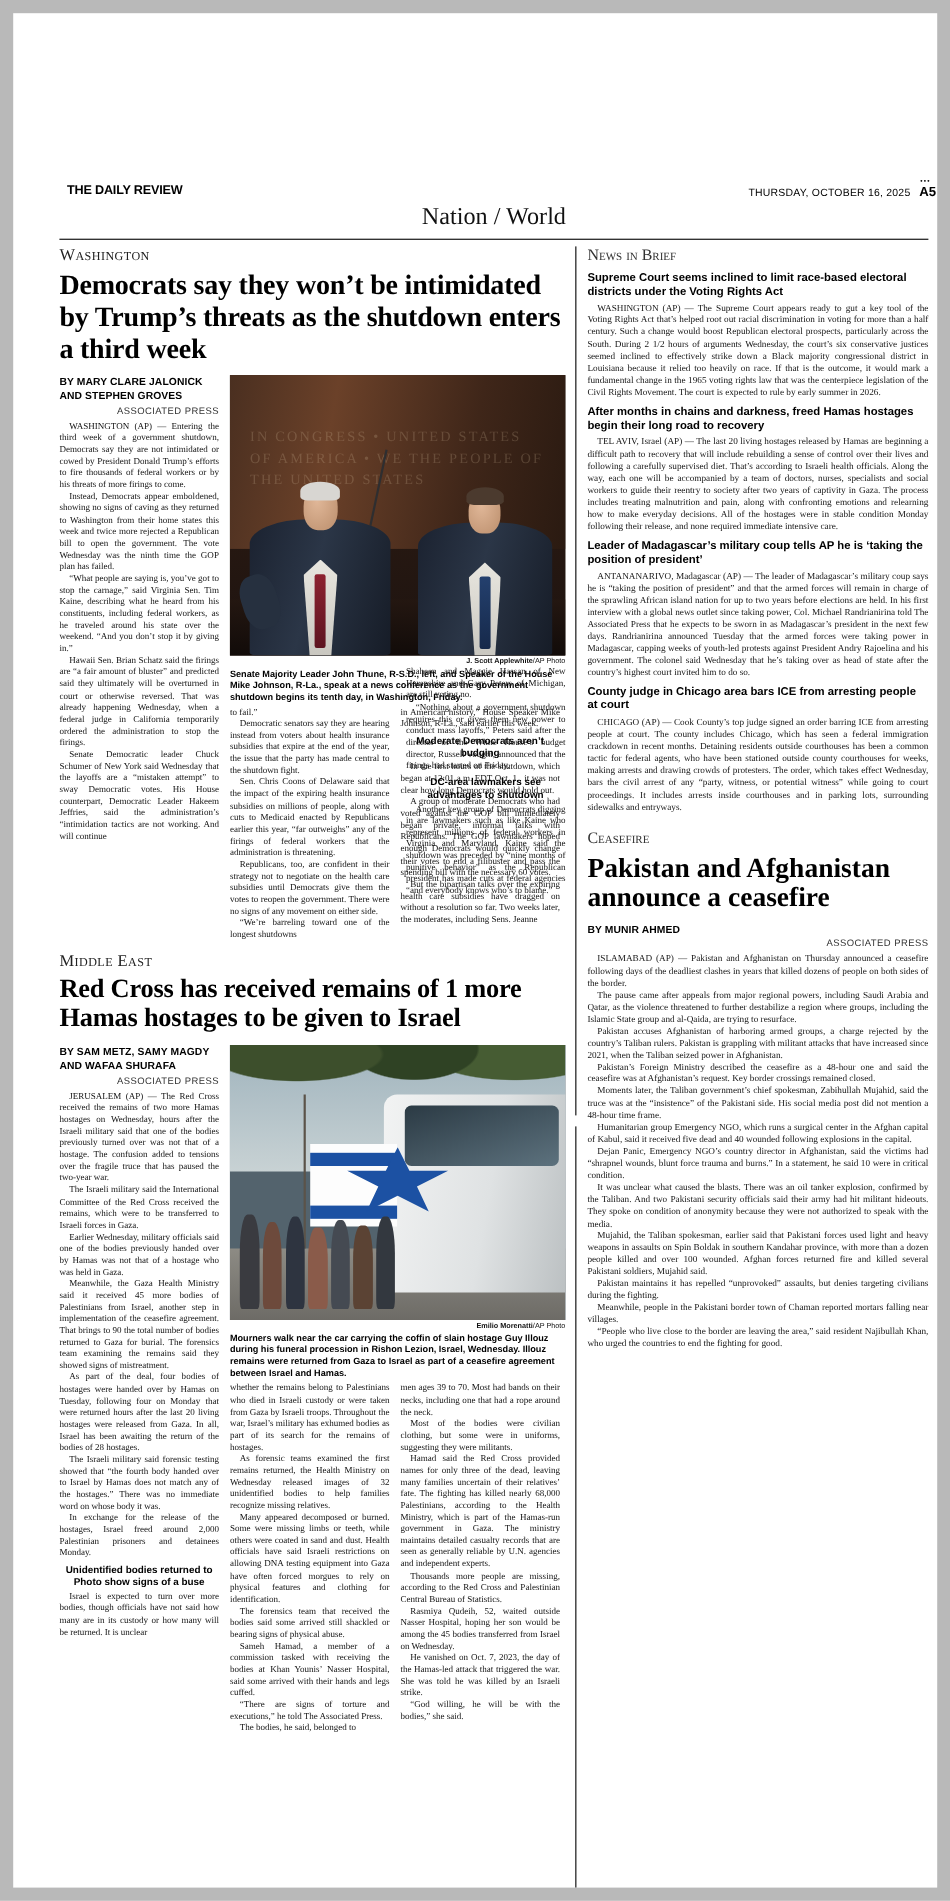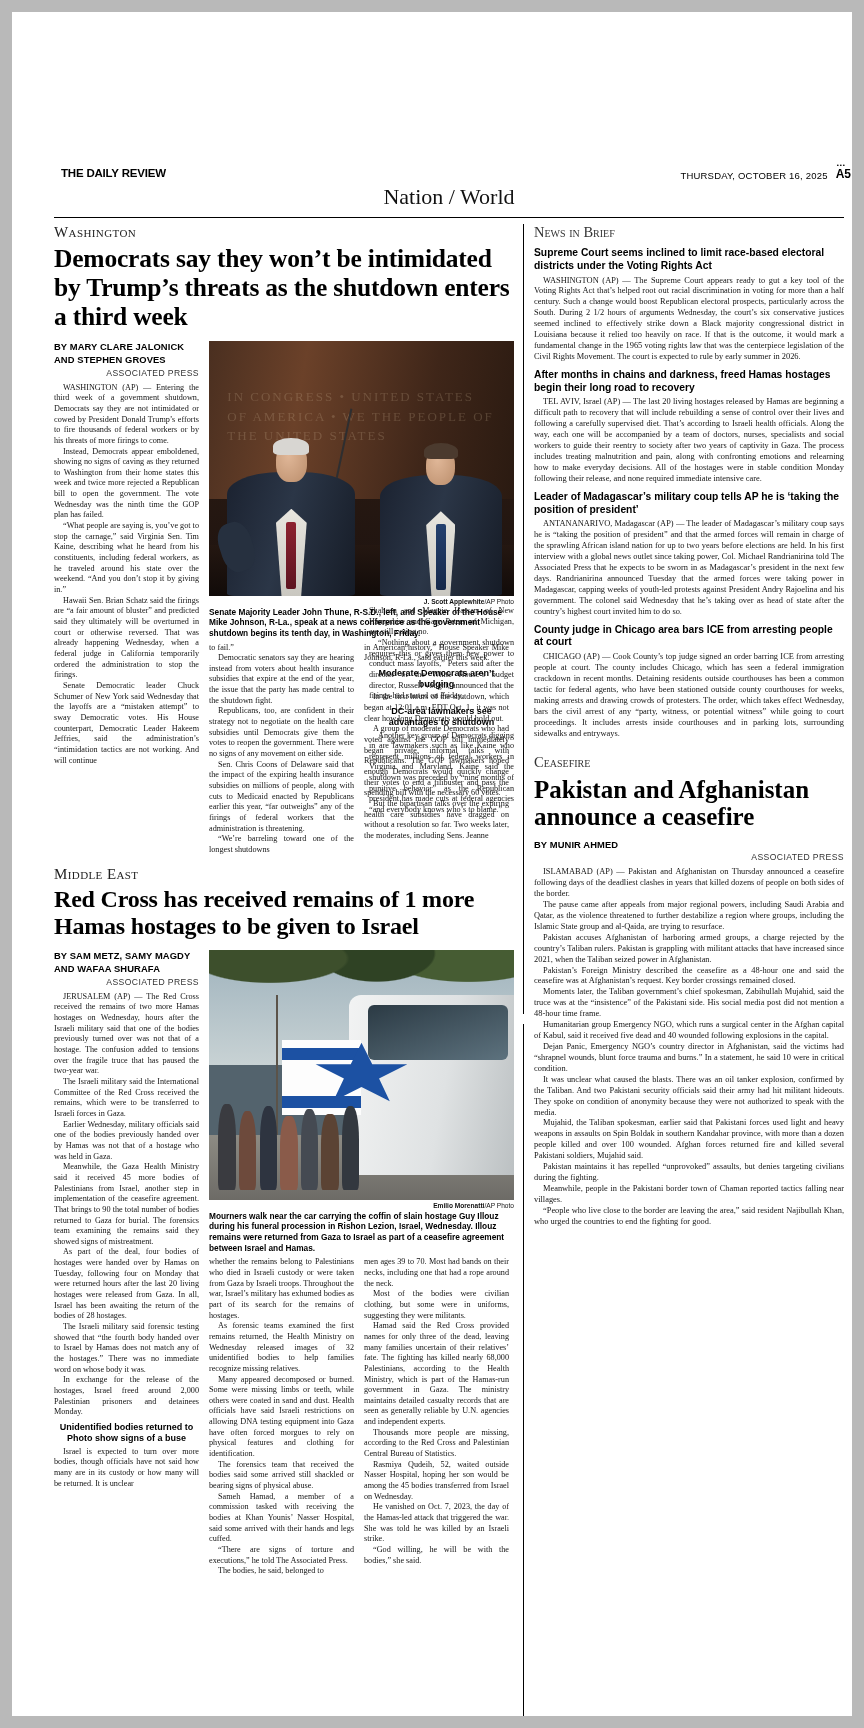--- a/index.html
+++ b/index.html
@@ -282,22 +282,22 @@
             </div>
             <div class="credit">
               <span>J. Scott Applewhite</span><span class="src">/AP Photo</span>
             </div>
             <div class="caption">Senate Majority Leader John Thune, R-S.D., left, and Speaker of the House Mike Johnson, R-La., speak at a news conference as the government shutdown begins its tenth day, in Washington, Friday.</div>
 
             <div class="cols" style="margin-top:4px;">
               <div class="col">
                 <p class="nohang">to fail.”</p>
                 <p>Democratic senators say they are hearing instead from voters about health insurance subsidies that expire at the end of the year, the issue that the party has made central to the shutdown fight.</p>
+                <p>Sen. Chris Coons of Delaware said that the impact of the expiring health insurance subsidies on millions of people, along with cuts to Medicaid enacted by Republicans earlier this year, “far outweighs” any of the firings of federal workers that the administration is threatening.</p>
                 <p>Republicans, too, are confident in their strategy not to negotiate on the health care subsidies until Democrats give them the votes to reopen the government. There were no signs of any movement on either side.</p>
-                <p>Sen. Chris Coons of Delaware said that the impact of the expiring health insurance subsidies on millions of people, along with cuts to Medicaid enacted by Republicans earlier this year, “far outweighs” any of the firings of federal workers that the administration is threatening.</p>
                 <p>“We’re barreling toward one of the longest shutdowns</p>
               </div>
               <div class="col">
                 <p class="nohang">in American history,” House Speaker Mike Johnson, R-La., said earlier this week.</p>
                 <div class="subhead">Moderate Democrats aren’t budging</div>
                 <p>In the first hours of the shutdown, which began at 12:01 a.m. EDT Oct. 1., it was not clear how long Democrats would hold out.</p>
                 <p>A group of moderate Democrats who had voted against the GOP bill immediately began private, informal talks with Republicans. The GOP lawmakers hoped enough Democrats would quickly change their votes to end a filibuster and pass the spending bill with the necessary 60 votes.</p>
                 <p>But the bipartisan talks over the expiring health care subsidies have dragged on without a resolution so far. Two weeks later, the moderates, including Sens. Jeanne</p>
               </div>
             </div>
@@ -412,20 +412,20 @@
         <p>ISLAMABAD (AP) — Pakistan and Afghanistan on Thursday announced a ceasefire following days of the deadliest clashes in years that killed dozens of people on both sides of the border.</p>
         <p>The pause came after appeals from major regional powers, including Saudi Arabia and Qatar, as the violence threatened to further destabilize a region where groups, including the Islamic State group and al-Qaida, are trying to resurface.</p>
         <p>Pakistan accuses Afghanistan of harboring armed groups, a charge rejected by the country’s Taliban rulers. Pakistan is grappling with militant attacks that have increased since 2021, when the Taliban seized power in Afghanistan.</p>
         <p>Pakistan’s Foreign Ministry described the ceasefire as a 48-hour one and said the ceasefire was at Afghanistan’s request. Key border crossings remained closed.</p>
         <p>Moments later, the Taliban government’s chief spokesman, Zabihullah Mujahid, said the truce was at the “insistence” of the Pakistani side. His social media post did not mention a 48-hour time frame.</p>
         <p>Humanitarian group Emergency NGO, which runs a surgical center in the Afghan capital of Kabul, said it received five dead and 40 wounded following explosions in the capital.</p>
         <p>Dejan Panic, Emergency NGO’s country director in Afghanistan, said the victims had “shrapnel wounds, blunt force trauma and burns.” In a statement, he said 10 were in critical condition.</p>
         <p>It was unclear what caused the blasts. There was an oil tanker explosion, confirmed by the Taliban. And two Pakistani security officials said their army had hit militant hideouts. They spoke on condition of anonymity because they were not authorized to speak with the media.</p>
         <p>Mujahid, the Taliban spokesman, earlier said that Pakistani forces used light and heavy weapons in assaults on Spin Boldak in southern Kandahar province, with more than a dozen people killed and over 100 wounded. Afghan forces returned fire and killed several Pakistani soldiers, Mujahid said.</p>
         <p>Pakistan maintains it has repelled “unprovoked” assaults, but denies targeting civilians during the fighting.</p>
-        <p>Meanwhile, people in the Pakistani border town of Chaman reported tactics falling near villages.</p>
+        <p>Meanwhile, people in the Pakistani border town of Chaman reported mortars falling near villages.</p>
         <p>“People who live close to the border are leaving the area,” said resident Najibullah Khan, who urged the countries to end the fighting for good.</p>
       </div>
     </div>
 
   </div>
  </div>
 </div>
 
 </body></html>

